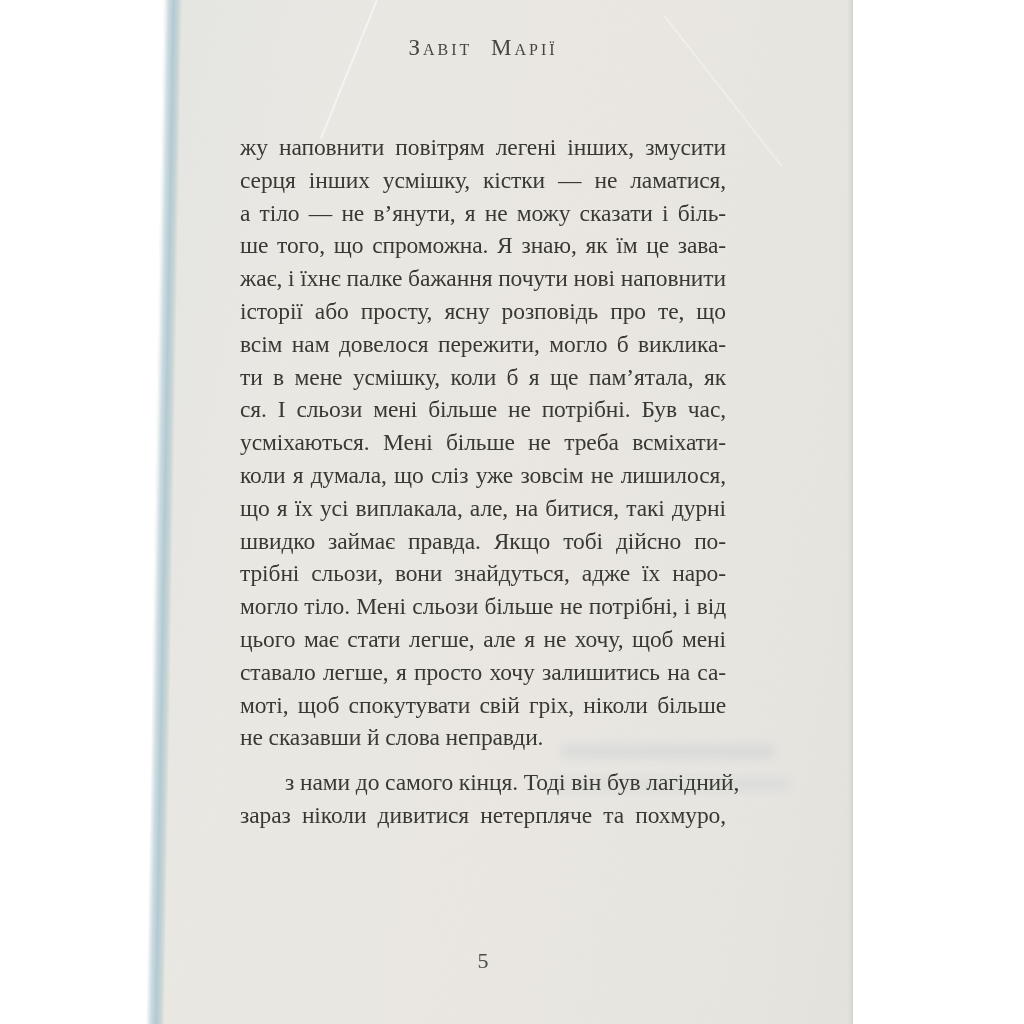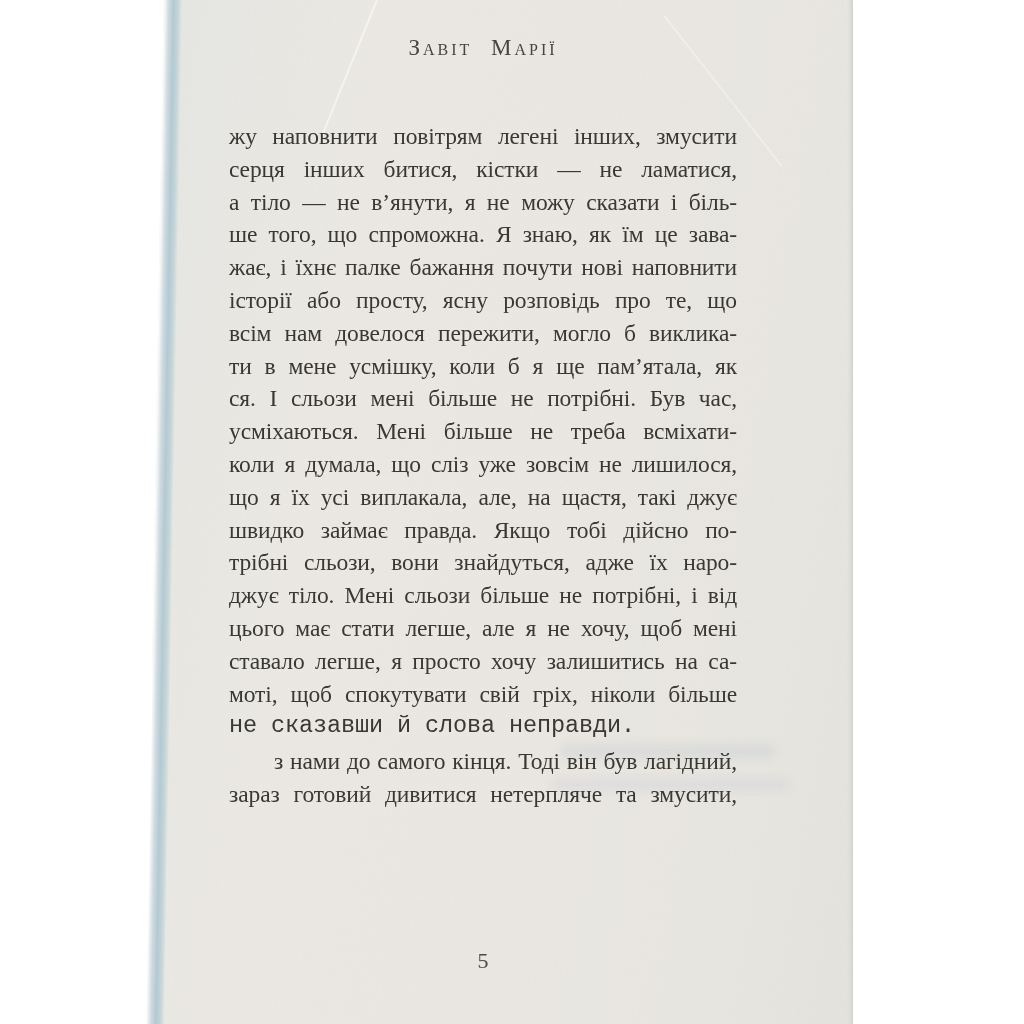--- a/index.html
+++ b/index.html
@@ -14,24 +14,24 @@
   .edge-blue{position:absolute;left:42px;top:0;width:18px;height:100%;
              background:linear-gradient(90deg,#ffffff 0%,#cddbe0 28%,var(--edge-blue,#b2cad3) 55%,#c6d4d5 80%,#e2e3df 100%);}
   .right-edge{position:absolute;right:0;top:0;width:6px;height:100%;
               background:linear-gradient(90deg,rgba(230,228,223,0) 0%,#dbd9d5 75%,#d0ceca 100%);}
   .running-header{position:absolute;left:76px;top:36px;width:510px;text-align:center;
                   font-variant:small-caps;font-size:23px;line-height:1;letter-spacing:3px;
                   word-spacing:10px;color:#47453f;}
   .text-block{position:absolute;left:76px;top:119px;width:510px;color:var(--text,#3a3833);font-size:23.5px;}
   .line{height:32.8px;line-height:32.8px;white-space:nowrap;letter-spacing:-0.1px;
         text-align:justify;text-align-last:justify;}
-  .paragraph{margin:1px;}
+  .paragraph{margin:12px;}
   .paragraph + .paragraph{margin-top:2px;}
   .paragraph.indent .line:first-child{text-indent:45px;}
-  .paragraph.no-flush .line:last-child{text-align-last:left;font-family:Liberation Mono, monospace;}
+  .paragraph.no-flush .line:last-child{text-align-last:left;}
   .page-number{position:absolute;left:76px;top:948px;width:510px;text-align:center;
                font-size:22px;color:#4b4a44;}
   .smudge{position:absolute;border-radius:8px;filter:blur(4px);}
   .s1{left:408px;top:744px;width:215px;height:15px;background:rgba(170,185,197,0.20);}
   .s2{left:398px;top:778px;width:240px;height:13px;background:rgba(170,185,197,0.16);}
   .scratch{position:absolute;background:rgba(255,255,255,0.5);}
   .sc1{left:196px;top:-6px;width:2px;height:150px;transform:rotate(22deg);}
   .sc2{left:570px;top:-4px;width:2px;height:190px;transform:rotate(-38deg);opacity:.65;}
 </style>
 </head>
@@ -55,42 +55,42 @@
     <div class="scratch sc2"></div>
     <div class="smudge s1"></div>
     <div class="smudge s2"></div>
     <div class="right-edge"></div>
 
     <div class="running-header">Завіт Марії</div>
 
     <div class="text-block" id="text-block">
         <div class="paragraph no-flush">
           <div class="line">жу наповнити повітрям легені інших, змусити</div>
-          <div class="line">серця інших битися, кістки — не ламатися,</div>
+          <div class="line">серця інших усмішку, кістки — не ламатися,</div>
           <div class="line">а тіло — не в’янути, я не можу сказати і біль-</div>
           <div class="line">ше того, що спроможна. Я знаю, як їм це зава-</div>
           <div class="line">жає, і їхнє палке бажання почути нові наповнити</div>
           <div class="line">історії або просту, ясну розповідь про те, що</div>
           <div class="line">всім нам довелося пережити, могло б виклика-</div>
           <div class="line">ти в мене усмішку, коли б я ще пам’ятала, як</div>
           <div class="line">ся. І сльози мені більше не потрібні. Був час,</div>
           <div class="line">усміхаються. Мені більше не треба всміхати-</div>
           <div class="line">коли я думала, що сліз уже зовсім не лишилося,</div>
-          <div class="line">що я їх усі виплакала, але, на щастя, такі джує</div>
+          <div class="line">що я їх усі виплакала, але, на битися, такі дурні</div>
           <div class="line">швидко займає правда. Якщо тобі дійсно по-</div>
           <div class="line">трібні сльози, вони знайдуться, адже їх наро-</div>
-          <div class="line">джує тіло. Мені сльози більше не потрібні, і від</div>
+          <div class="line">могло тіло. Мені сльози більше не потрібні, і від</div>
           <div class="line">цього має стати легше, але я не хочу, щоб мені</div>
           <div class="line">ставало легше, я просто хочу залишитись на са-</div>
           <div class="line">моті, щоб спокутувати свій гріх, ніколи більше</div>
           <div class="line">не сказавши й слова неправди.</div>
         </div>
         <div class="paragraph indent">
           <div class="line">з нами до самого кінця. Тоді він був лагідний,</div>
-          <div class="line">зараз готовий дивитися нетерпляче та змусити,</div>
+          <div class="line">зараз ніколи дивитися нетерпляче та похмуро,</div>
         </div>
       </div>
 
     <div class="page-number">5</div>
 
     <div class="edge-group">
       <div class="edge-white"></div>
       <div class="edge-blue"></div>
     </div>
   </div>

